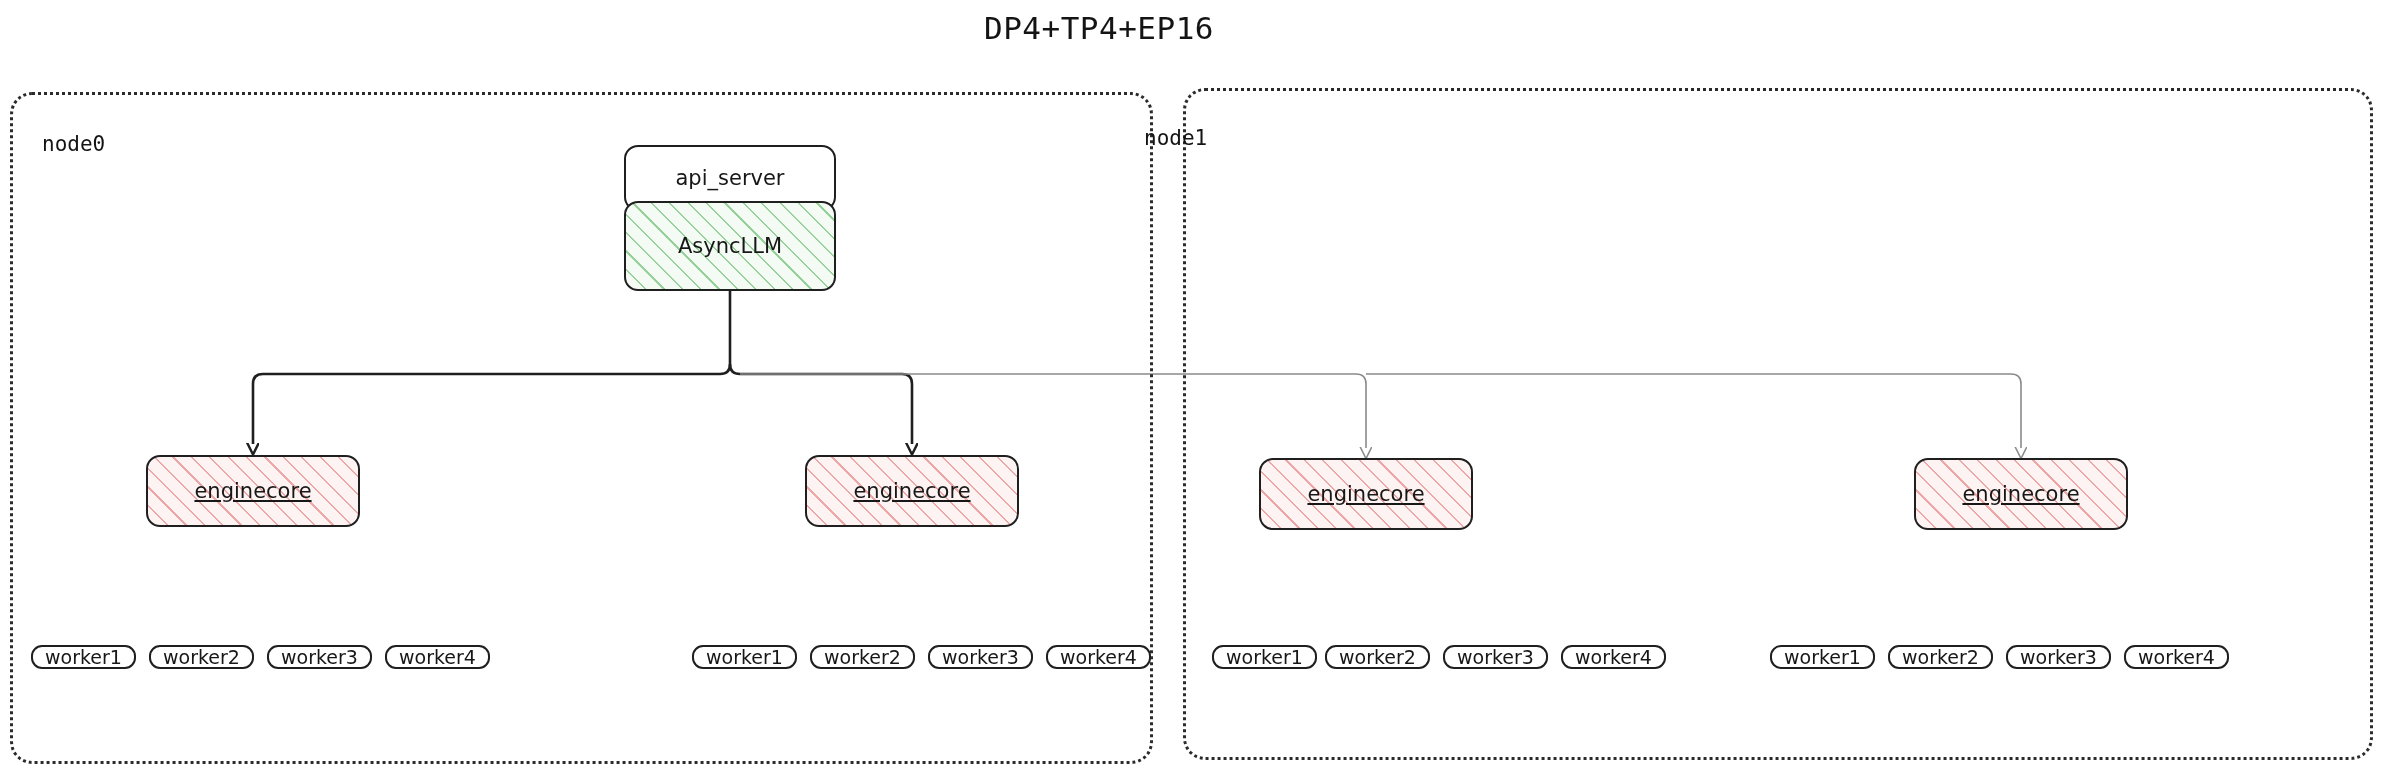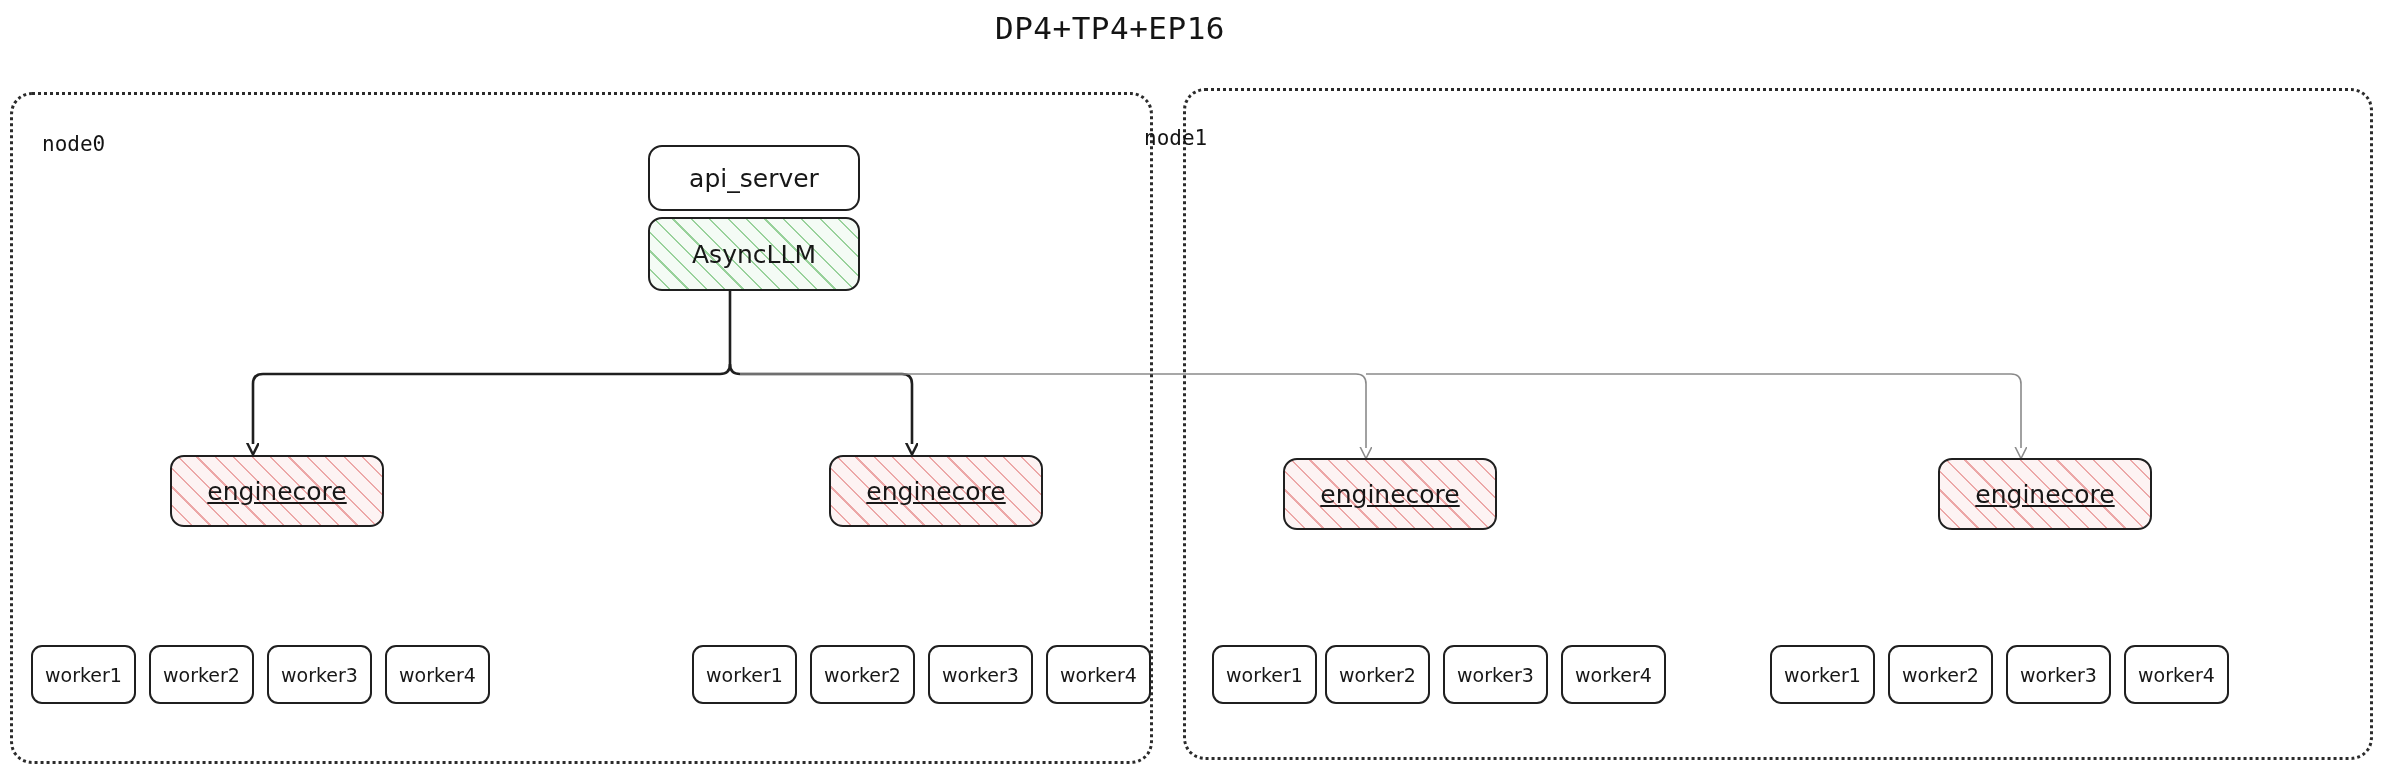--- a/index.html
+++ b/index.html
@@ -12,21 +12,21 @@
   }
   #canvas {
     position: relative;
     width: 2383px;
     height: 773px;
     background: #ffffff;
     overflow: hidden;
   }
   #title {
     position: absolute;
-    left: 16px;
+    left: 5px;
     top: 10px;
     width: 2188px;
     text-align: center;
     font-family: "DejaVu Sans Mono", monospace;
     font-size: 31px;
     color: #141414;
     letter-spacing: 0.5px;
   }
   .node-container {
     position: absolute;
@@ -45,23 +45,22 @@
   .box {
     position: absolute;
     box-sizing: border-box;
     border: 2.5px solid #1f1f1f;
     border-radius: 14px;
     background: #ffffff;
     display: flex;
     align-items: center;
     justify-content: center;
     color: #171717;
-    font-size: 25px;
+    font-size: 21px;
     white-space: nowrap;
-    margin-left: 24px;
   }
   .box.plain {
     background: #ffffff;
   }
   .box.hatch-green {
     background-color: #f4fbf5;
     background-image: repeating-linear-gradient(
         45deg,
         rgba(76, 175, 80, 0.55) 0px,
         rgba(76, 175, 80, 0.55) 1.6px,
@@ -82,21 +81,21 @@
     position: absolute;
     box-sizing: border-box;
     border: 2.5px solid #1f1f1f;
     border-radius: 11px;
     background: #ffffff;
     display: flex;
     align-items: center;
     justify-content: center;
     color: #171717;
     font-size: 19px;
-    height: 59px;
+    height: 24px;
     white-space: nowrap;
   }
   #wires {
     position: absolute;
     left: 0;
     top: 0;
     width: 2383px;
     height: 773px;
     pointer-events: none;
   }
@@ -126,21 +125,21 @@
     <path d="M740,374 L902,374 Q912,374 912,384 L912,444" fill="none" stroke="#1f1f1f" stroke-width="2.6" marker-end="url(#arrowDark)"></path>
 
     <path d="M740,374 L1356,374 Q1366,374 1366,384 L1366,448" fill="none" stroke="#8a8a8a" stroke-width="1.6" marker-end="url(#arrowLight)"></path>
     <path d="M1366,374 L2011,374 Q2021,374 2021,384 L2021,448" fill="none" stroke="#8a8a8a" stroke-width="1.6" marker-end="url(#arrowLight)"></path>
   </svg>
 
   <div class="node-container" style="left:10px; top:92px; width:1143px; height:672px;"></div>
   <div class="node-label" style="left:42px; top:132px;">node0</div>
 
   <div class="box plain" style="left:624px; top:145px; width:212px; height:66px;">api_server</div>
-  <div class="box hatch-green" style="left:624px; top:217px; width:212px; height:74px;">AsyncLLM</div>
+  <div class="box hatch-green" style="left:624px; top:201px; width:212px; height:90px;">AsyncLLM</div>
 
   <div class="box hatch-pink" style="left:146px; top:455px; width:214px; height:72px;">enginecore</div>
   <div class="box hatch-pink" style="left:805px; top:455px; width:214px; height:72px;">enginecore</div>
 
   <div class="worker" style="left:31px;  top:645px; width:105px;">worker1</div>
   <div class="worker" style="left:149px; top:645px; width:105px;">worker2</div>
   <div class="worker" style="left:267px; top:645px; width:105px;">worker3</div>
   <div class="worker" style="left:385px; top:645px; width:105px;">worker4</div>
 
   <div class="worker" style="left:692px; top:645px; width:105px;">worker1</div>

